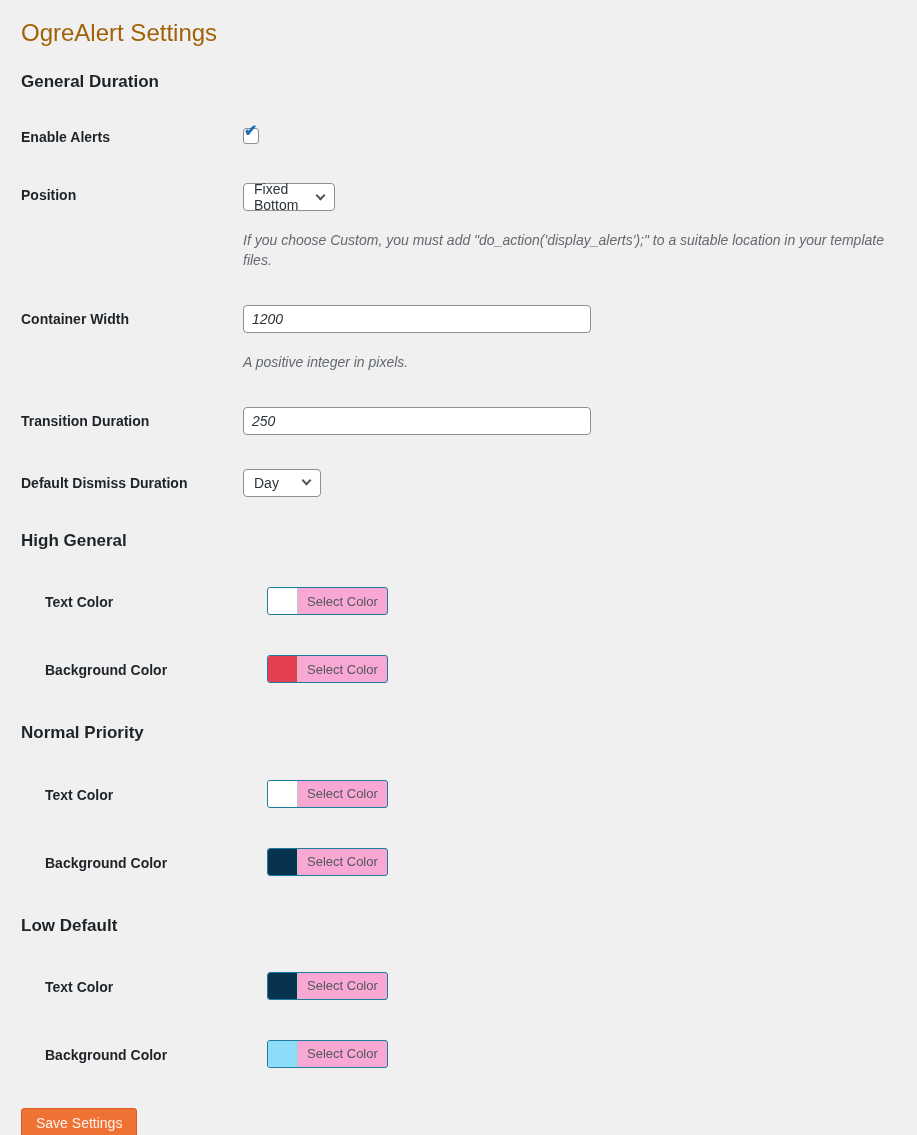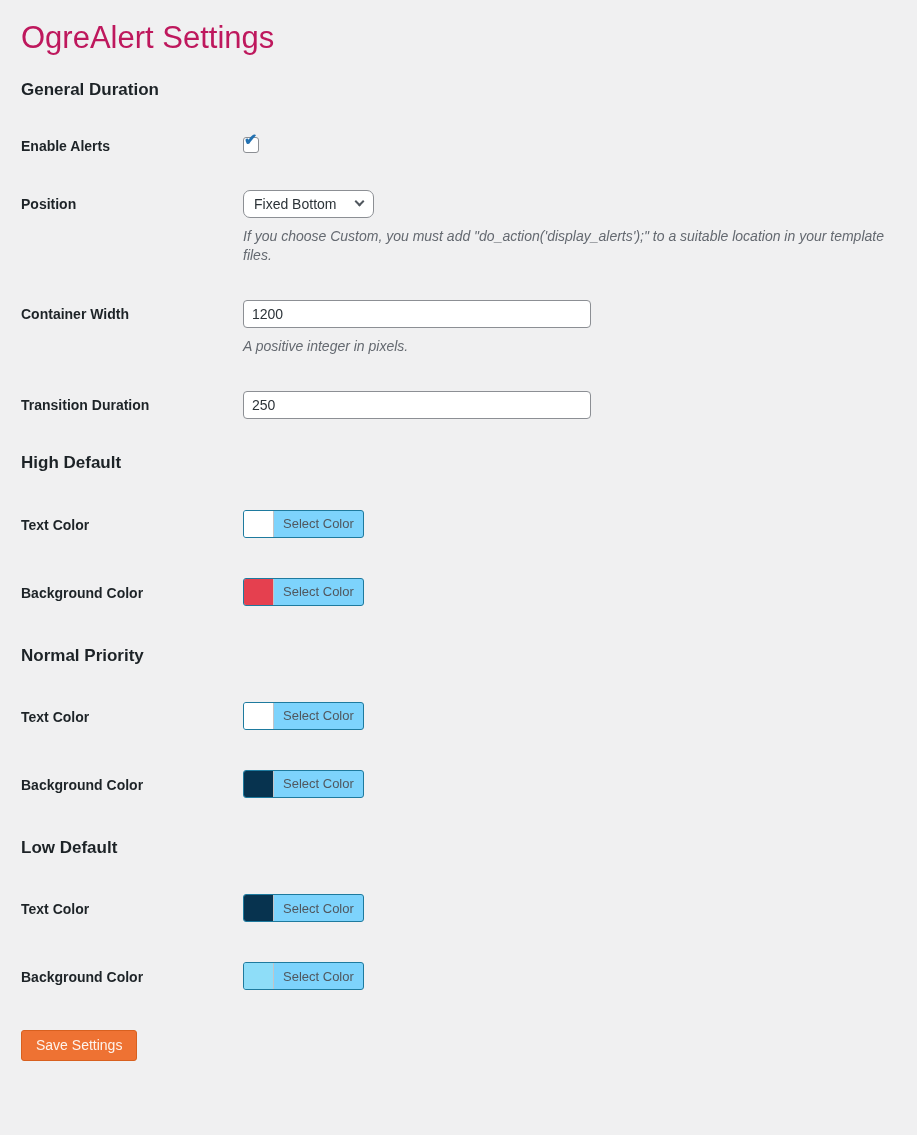--- a/index.html
+++ b/index.html
@@ -10,25 +10,25 @@
     font-family: "Liberation Sans", sans-serif;
     color: #1d2327;
     font-size: 14px;
   }
   .wrap {
     width: 917px;
     min-height: 1135px;
     padding: 19px 30px 20px 21px;
   }
   h1.page-title {
-    font-size: 31px;
+    font-size: 24px;
     font-weight: 400;
     line-height: 1.2;
     margin: 0 0 24px 0;
-    color: #be185d;
+    color: #a16207;
   }
   h2.section-heading {
     font-size: 17px;
     font-weight: 700;
     line-height: 1.2;
     margin: 0 0 36px 0;
     color: #1d2327;
   }
   .row {
     display: flex;
@@ -39,21 +39,21 @@
   .row-label {
     width: 222px;
     min-width: 222px;
     font-size: 14px;
     font-weight: 700;
     line-height: 1.35;
     padding-top: 5px;
     color: #1d2327;
   }
   .row.checkbox-row .row-label { padding-top: 0; }
-  .row.color-row .row-label { padding-top: 6px; }
+  .row.color-row .row-label { padding-top: 6px; margin-left: 24px; }
   .row-control { flex: 1; max-width: 646px; }
 
   
   .checkbox {
     position: relative;
     display: inline-block;
     width: 16px;
     height: 16px;
     background: #ffffff;
     border: 1px solid #8c8f94;
@@ -77,21 +77,21 @@
     justify-content: space-between;
     height: 28px;
     background: #ffffff;
     border: 1px solid #8c8f94;
     border-radius: 4px;
     padding: 0 10px;
     font-size: 14px;
     color: #2c3338;
     cursor: pointer;
   }
-  .select-box.select-position { width: 131px; border-radius: 7px; }
+  .select-box.select-position { width: 92px; }
   .select-box.select-day { width: 78px; }
   .chevron {
     display: inline-block;
     width: 7px;
     height: 7px;
     border-right: 2px solid #50575e;
     border-bottom: 2px solid #50575e;
     transform: rotate(45deg);
     margin-top: -4px;
     margin-left: 6px;
@@ -102,38 +102,39 @@
   .text-input {
     width: 348px;
     height: 28px;
     background: #ffffff;
     border: 1px solid #8c8f94;
     border-radius: 4px;
     padding: 0 8px;
     font-size: 14px;
     color: #2c3338;
     font-family: inherit;
+    font-style: italic;
   }
 
   .description {
-    margin-top: 9px;
+    margin-top: 20px;
     font-size: 14px;
     font-style: italic;
     color: #646970;
     line-height: 1.42;
   }
 
   
   .color-picker {
     display: inline-flex;
     align-items: stretch;
     height: 28px;
     border: 1px solid #1e7a9e;
     border-radius: 3px;
-    background: #7dd3fc;
+    background: #f9a8d4;
     overflow: hidden;
     cursor: pointer;
     padding: 0;
     font-family: inherit;
   }
   .color-swatch {
     width: 30px;
     border-right: 1px solid #c3c4c7;
     flex-shrink: 0;
   }
@@ -198,22 +199,31 @@
     </div>
   </div>
 
   <div class="row">
     <div class="row-label">Transition Duration</div>
     <div class="row-control">
       <input type="text" class="text-input" value="250" style="">
     </div>
   </div>
 
-
-  <h2 class="section-heading">High Default</h2>
+  <div class="row">
+    <div class="row-label">Default Dismiss Duration</div>
+    <div class="row-control">
+      <div class="select-box select-day">
+        <span>Day</span>
+        <span class="chevron"></span>
+      </div>
+    </div>
+  </div>
+
+  <h2 class="section-heading">High General</h2>
 
   <div class="row color-row">
     <div class="row-label">Text Color</div>
     <div class="row-control">
       <button class="color-picker">
         <span class="color-swatch" style="background: rgb(255, 255, 255);"></span>
         <span class="color-picker-text">Select Color</span>
       </button>
     </div>
   </div>

